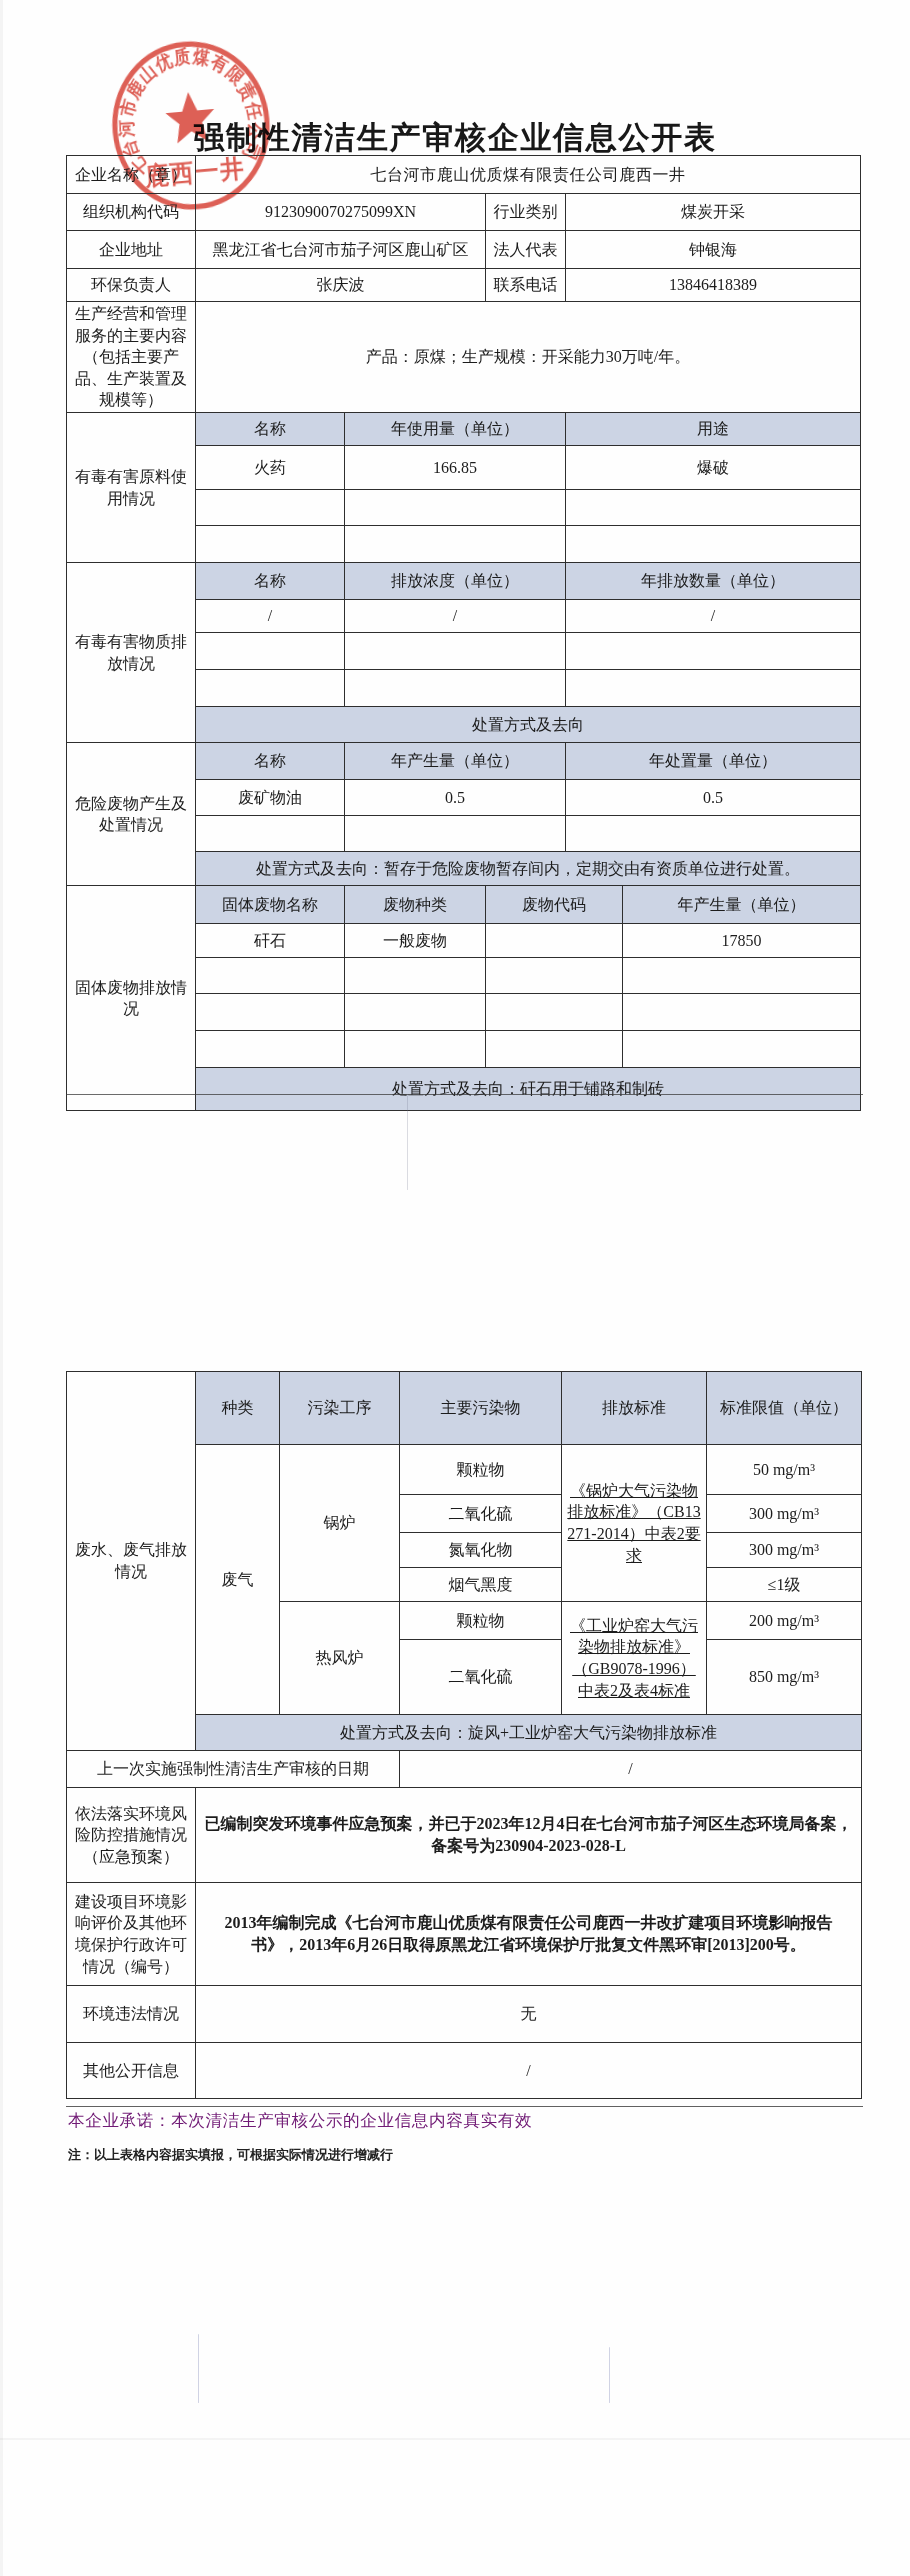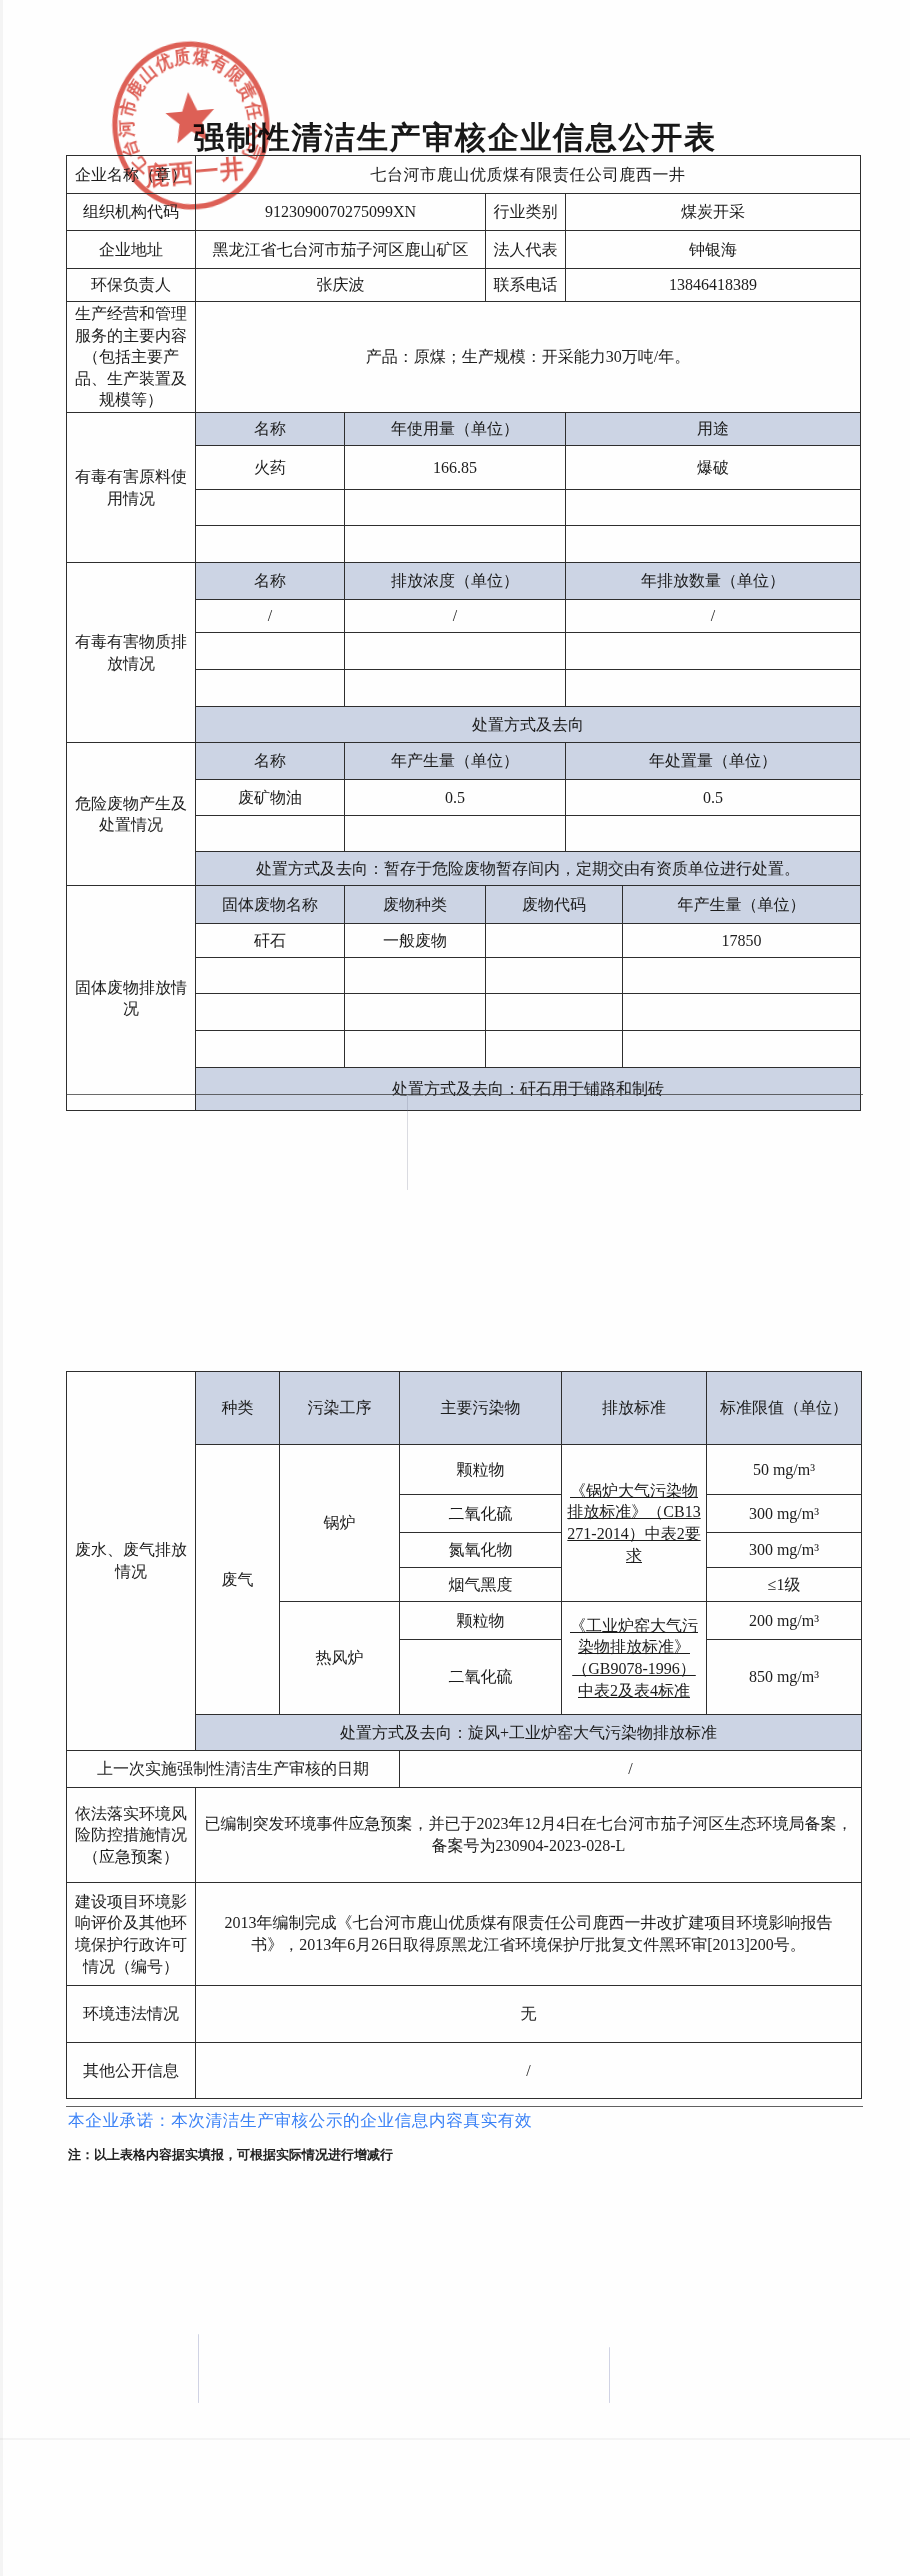--- a/index.html
+++ b/index.html
@@ -12,31 +12,31 @@
   
   table.t{position:absolute;left:66px;border-collapse:collapse;table-layout:fixed;width:795px;}
   .t1{top:155px;}
   .t2{top:1371px;}
   table.t td{border:1.1px solid #2e2e2e;font-size:16px;line-height:1.35;text-align:center;
              vertical-align:middle;padding:1.1px 4.6px;overflow:hidden;word-break:break-all;}
   table.t{border:1.7px solid #262626;}
   td.lab{padding:1.1px 5.7px;}
   td.bh{background:var(--band,#ccd4e4);}
   td.band{text-align:left;padding-left:6.9px;}
-  td.para{text-align:left;padding:4.6px 8px;line-height:1.55;}
+  td.para{text-align:left;padding:4.6px 8px;line-height:1.55;font-weight:bold;}
   td.std{line-height:1.5;padding:1.1px 5.7px;text-decoration:underline;}
   td.vname{font-size:17px;letter-spacing:0.6px;}
   td.tight{padding:1.1px 1.1px;font-size:16.6px;}
   td.lastlab{text-align:left;padding-left:5.7px;}
   tr.sec td{border-top-width:1.7px;}
   
   .stamp{position:absolute;left:107px;top:36px;width:168px;height:179px;
          opacity:.86;mix-blend-mode:multiply;transform:rotate(-5deg);filter:blur(0.2px);}
   
-  .commitment{position:absolute;left:68px;top:2110px;font-size:16.6px;letter-spacing:0.6px;color:#3b82f6;}
+  .commitment{position:absolute;left:68px;top:2110px;font-size:16.6px;letter-spacing:0.6px;color:#701a75;}
   .note{position:absolute;left:68px;top:2146px;font-size:13px;font-weight:700;color:#222;}
   .dbl{position:absolute;left:66px;width:797px;height:1.1px;background:#3a3a3a;}
   .dbl.one{top:1094px;opacity:.75;}
   .dbl.two{top:2106px;opacity:.8;}
   
   .art-v{position:absolute;width:1.1px;background:rgba(90,100,160,.28);border-radius:1.1px;}
   .art-v.a1{left:407px;top:1095px;height:95px;background:rgba(110,115,140,.25);}
   .art-v.a2{left:198px;top:2334px;height:69px;}
   .art-v.a3{left:609px;top:2347px;height:56px;}
   .art-h{position:absolute;left:0;top:2438px;width:100%;height:1.7px;background:rgba(120,120,120,.07);}

